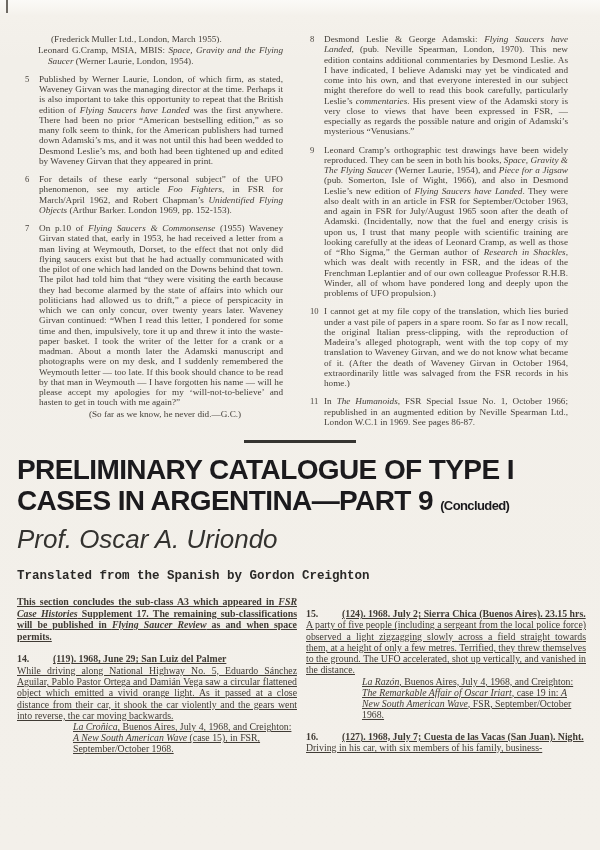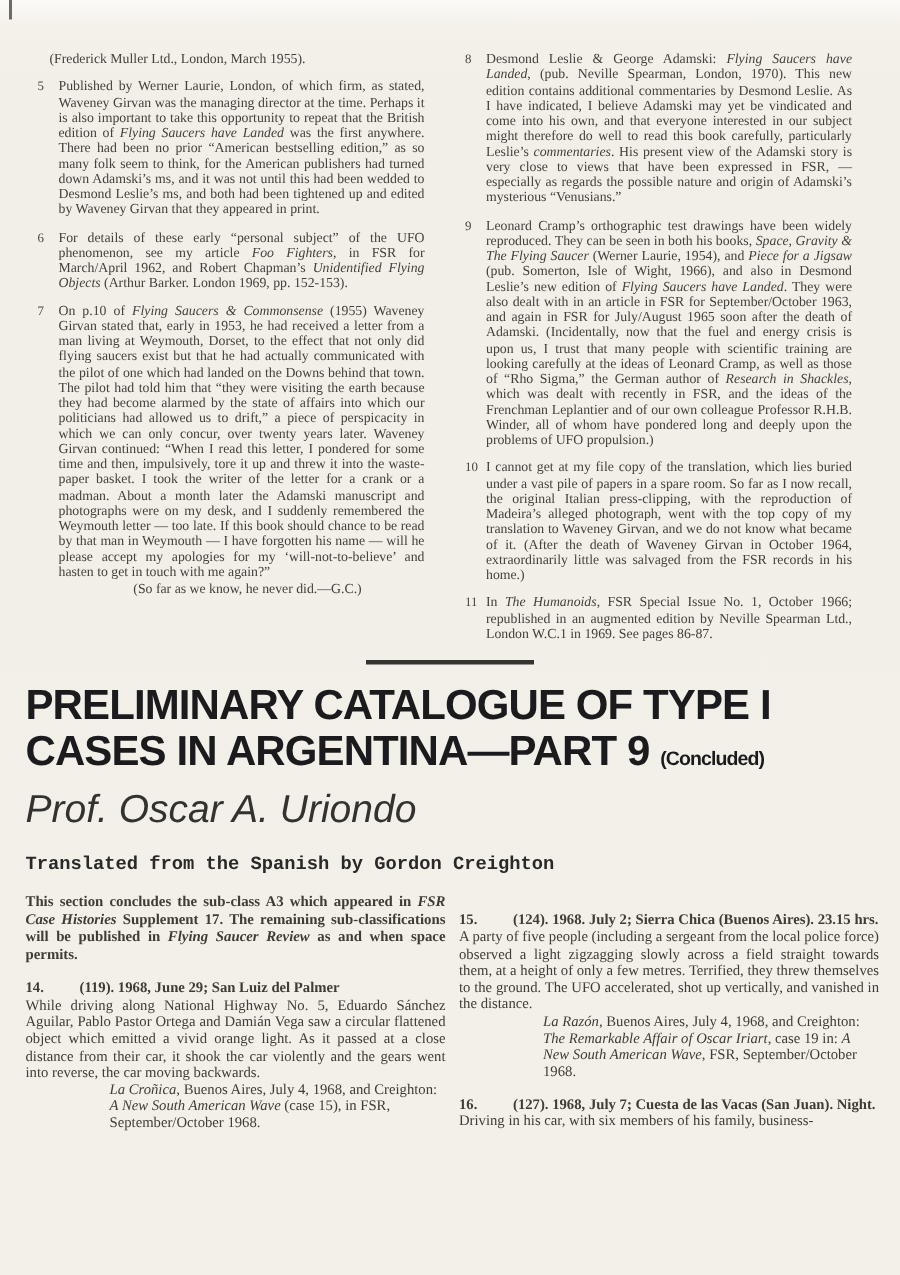--- a/index.html
+++ b/index.html
@@ -6,58 +6,59 @@
   body{width:600px;height:850px;overflow:hidden;font-family:"Liberation Serif","DejaVu Serif",serif;}
   .page{position:relative;width:600px;height:850px;overflow:hidden;
         background:linear-gradient(180deg,#fbfaf7 0,#f4f1eb 16px,#f2efe9 60px,#f3f0ea 100%);
         color:#45403a;}
   .scan-mark{position:absolute;left:6px;top:0;width:2px;height:13px;background:#6e6a64;}
 
   
   .top{display:flex;gap:27px;padding:34px 20px 0 25px;}
   .col{width:258px;font-size:9.2px;line-height:10.25px;text-align:justify;}
   .cont{margin:0 0 1px 13px;}
-  .cont-a{margin-left:8px;}
+  .cont-a{margin-left:26px;}
   .hang{padding-left:10px;text-indent:-10px;}
   .fn{position:relative;padding-left:14px;margin-top:8px;}
   .fn-num{position:absolute;left:0;top:0;font-size:8.6px;color:#4a453e;}
   .fn-text{margin:0;}
   .aside{margin:1px 0 0 22px;text-align:center;}
   .it{font-style:italic;}
 
   
   .divider{width:112px;height:3px;background:#353430;margin:13px auto 9px auto;}
   .title-block{padding:2px 20px 0 17px;}
   .t1,.t2{font-family:"Liberation Sans","DejaVu Sans",sans-serif;font-weight:bold;
           font-size:28px;line-height:31px;letter-spacing:-0.6px;color:#1b1a1d;}
   .t2s{font-size:13px;text-align:right;}
   .author{font-family:"Liberation Sans","DejaVu Sans",sans-serif;font-style:italic;
           font-size:26px;line-height:30px;color:#33322f;margin-top:3px;}
   .translator{font-family:Liberation Mono, monospace;font-weight:bold;
           font-size:12.5px;color:#2a2927;margin-top:15px;}
 
   
   .body-cols{display:flex;gap:9px;padding:13px 14px 0 17px;}
-  .bcol{width:281px;font-size:9.8px;line-height:11.3px;text-align:justify;color:#403b34;}
+  .bcol{width:281px;font-size:9.8px;line-height:11.3px;text-align:justify;color:#403b34;text-decoration:underline;}
   .intro{margin:0;font-weight:bold;font-size:9.9px;line-height:11.6px;}
   .case{margin-top:11px;}
   .case-head{margin:0;font-weight:bold;}
   .case-label{display:inline-block;min-width:36px;}
   .case-body{margin:0;}
   .case-cite{margin:0 0 0 56px;text-align:left;line-height:11px;}
 </style>
 </head>
 <body>
 
 <div class="page">
   <div class="scan-mark"></div>
 
   <div class="top">
     <div class="col">
       <p class="cont cont-a"><span>(Frederick Muller Ltd., London, March 1955).</span></p>
+      <p class="cont hang"><span>Leonard G.Cramp, MSIA, MBIS: </span><span class="it">Space, Gravity and the Flying Saucer</span><span> (Werner Laurie, London, 1954).</span></p>
 
       <div class="fn">
         <span class="fn-num">5</span>
         <p class="fn-text"><span>Published by Werner Laurie, London, of which firm, as stated, Waveney Girvan was the managing director at the time. Perhaps it is also important to take this opportunity to repeat that the British edition of </span><span class="it">Flying Saucers have Landed</span><span> was the first anywhere. There had been no prior “American bestselling edition,” as so many folk seem to think, for the American publishers had turned down Adamski’s ms, and it was not until this had been wedded to Desmond Leslie’s ms, and both had been tightened up and edited by Waveney Girvan that they appeared in print.</span></p>
       </div>
       <div class="fn">
         <span class="fn-num">6</span>
         <p class="fn-text"><span>For details of these early “personal subject” of the UFO phenomenon, see my article </span><span class="it">Foo Fighters</span><span>, in FSR for March/April 1962, and Robert Chapman’s </span><span class="it">Unidentified Flying Objects</span><span> (Arthur Barker. London 1969, pp. 152-153).</span></p>
       </div>
       <div class="fn">

